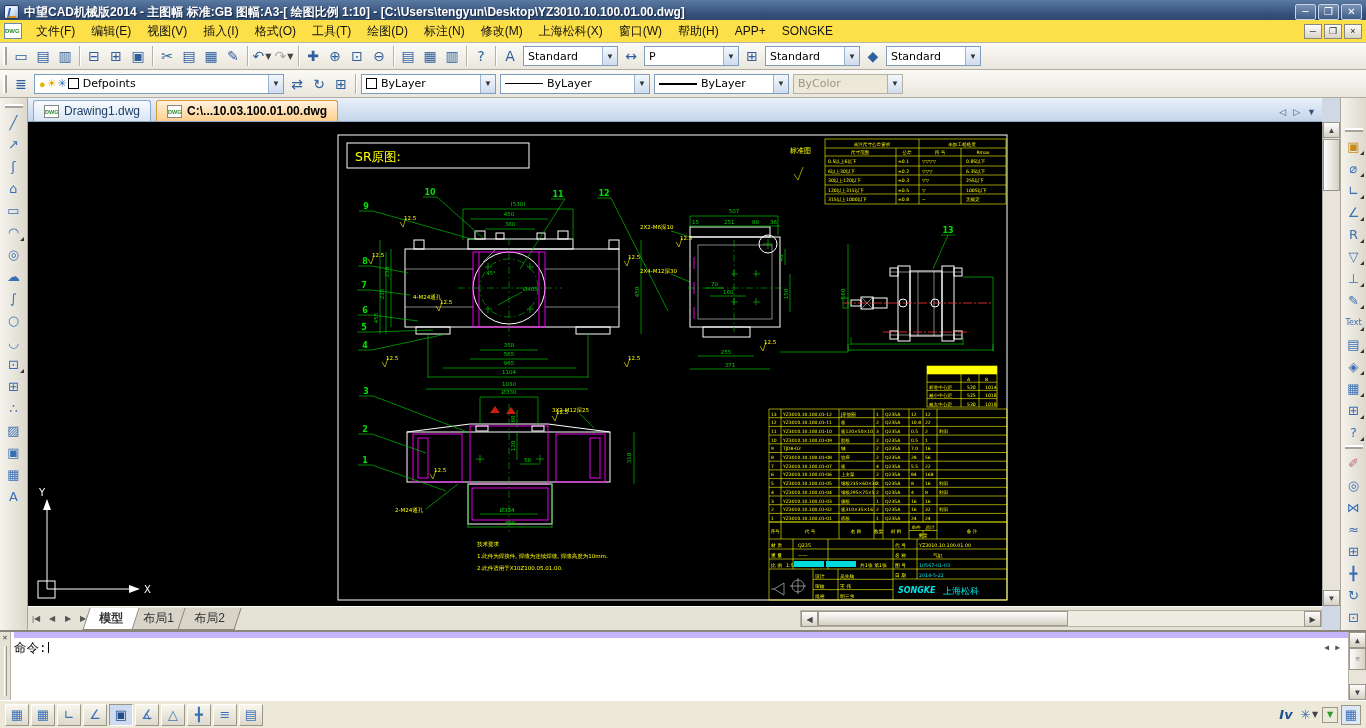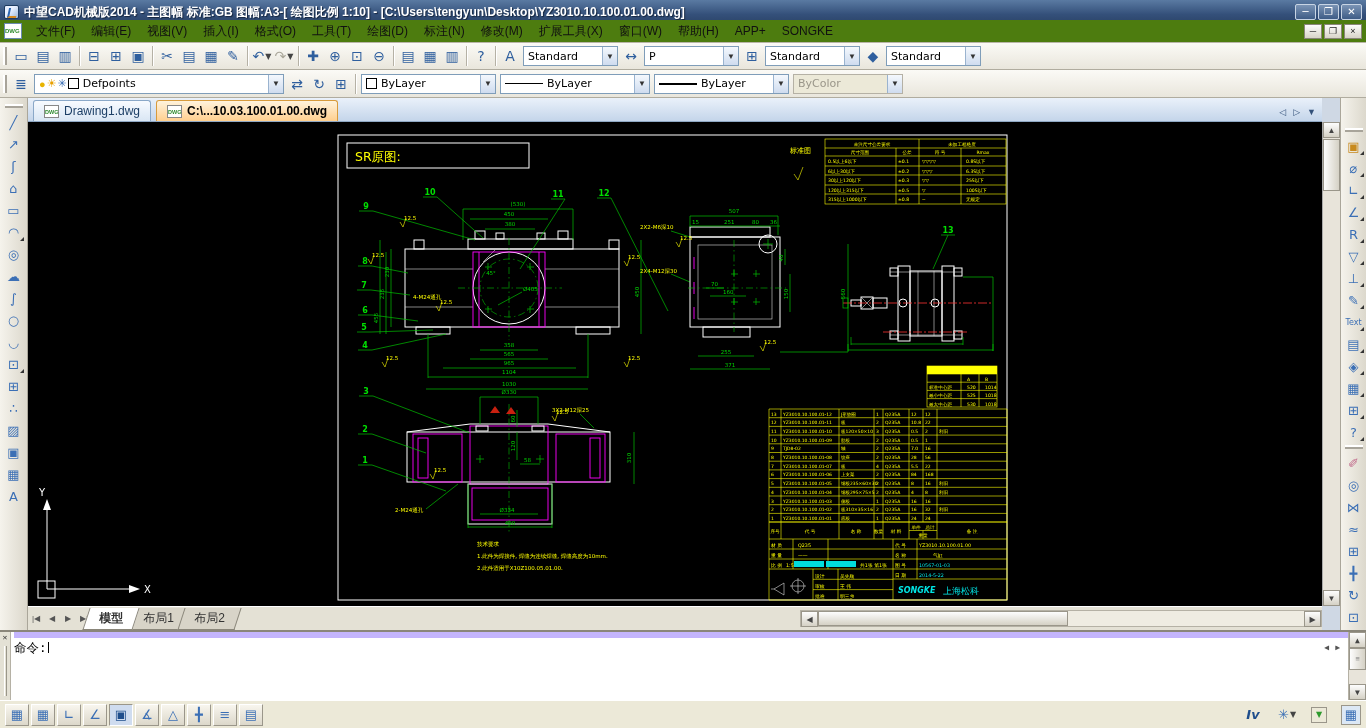--- a/index.html
+++ b/index.html
@@ -7,21 +7,21 @@
   #app{position:relative;width:1366px;height:728px;}
 
   
   #titlebar{position:absolute;left:0;top:0;width:1366px;height:20px;background:linear-gradient(180deg,#5a7aa2,#34507a 60%,#2b4468);display:flex;align-items:center;padding:12px 4px;color:#fff;}
   #titlebar .ticon{width:15px;height:14px;margin-right:5px;background:linear-gradient(135deg,#e8f0ff 40%,#9db8d8);border:1px solid #1d3a5f;border-radius:2px;position:relative;}
   #titlebar .ticon::after{content:"";position:absolute;left:3px;top:2px;width:7px;height:8px;border-left:2px solid #2d66b0;border-bottom:2px solid #d88b20;transform:skewX(-12deg);}
   #titlebar .ttext{font-size:12px;font-weight:bold;white-space:nowrap;overflow:hidden;text-shadow:1px 1px 1px #15253d;flex:1;}
   .winbtn{width:21px;height:16px;margin-left:2px;background:linear-gradient(180deg,#7b94b5,#3e5c86);border:1px solid #c7d4e4;border-radius:2px;color:#fff;font-size:10px;line-height:14px;text-align:center;font-family:"DejaVu Sans",sans-serif;}
 
   
-  #menubar{position:absolute;left:0;top:20px;width:1366px;height:23px;background:#4d7c0f;border-bottom:1px solid #b9b5a8;display:flex;align-items:center;font-size:12px;color:#111;}
+  #menubar{position:absolute;left:0;top:20px;width:1366px;height:23px;background:#fde047;border-bottom:1px solid #b9b5a8;display:flex;align-items:center;font-size:12px;color:#111;}
   #menubar .mdoc{width:18px;height:16px;margin:0 6px 0 4px;background:#fff;border:1px solid #6a8ab0;position:relative;}
   #menubar .mdoc::after{content:"DWG";position:absolute;left:0;top:4px;font-size:6px;color:#2d8a2d;font-weight:bold;}
   .menu-item{padding:3px 8px;white-space:nowrap;}
   #menubar .mdi-controls{margin-left:auto;display:flex;padding-right:4px;}
   .mdibtn{width:18px;height:15px;margin-left:2px;background:linear-gradient(180deg,#fdfdfd,#d8d4c8);border:1px solid #8a867a;font-size:9px;line-height:13px;text-align:center;color:#222;}
 
   
   .toolbar{position:absolute;left:0;width:1366px;background:linear-gradient(180deg,#fbfaf6,#e9e6dc);border-bottom:1px solid #b0ac9f;display:flex;align-items:center;}
   #toolbar1{top:43px;height:27px;}
   #toolbar2{top:70px;height:28px;}
@@ -104,21 +104,21 @@
   #cmdinput .caret{width:1px;height:11px;background:#000;margin-left:1px;}
   #cmdinput .histarrows{margin-left:auto;padding-right:8px;font-size:8px;color:#555;display:flex;gap:6px;}
   #cmdscroll{width:18px;background:#e8e4da;border-left:1px solid #b5b1a5;display:flex;flex-direction:column;}
   #cthumb{width:17px;height:22px;background:linear-gradient(90deg,#fdfdfd,#d5d1c5);border:1px solid #9a968a;display:flex;align-items:center;justify-content:center;font-size:7px;color:#777;}
 
   
   #statusbar{position:absolute;left:0;top:700px;width:1366px;height:28px;background:#ece9d8;border-top:1px solid #fff;display:flex;align-items:center;padding:0 3px;font-size:12px;}
   #coords{width:253px;height:20px;background:#e4e1d2;border:1px solid;border-color:#9a968a #fff #fff #9a968a;font-size:11.5px;padding:2px 6px;color:#111;font-family:"DejaVu Sans",sans-serif;}
   .stbtn{width:24px;height:22px;margin-left:2px;display:flex;align-items:center;justify-content:center;font-size:13px;color:#3b6fb5;border:1px solid;border-color:#fff #9a968a #9a968a #fff;background:linear-gradient(180deg,#f8f6ee,#dcd8ca);font-family:"DejaVu Sans",sans-serif;}
   .stbtn.pressed{border-color:#9a968a #fff #fff #9a968a;background:#cfdcef;color:#1f4e8c;}
-  #st-right{margin-left:auto;display:flex;align-items:center;gap:14px;padding-right:2px;}
+  #st-right{margin-left:auto;display:flex;align-items:center;gap:3px;padding-right:2px;}
   .stricon{width:20px;height:20px;display:flex;align-items:center;justify-content:center;font-size:13px;color:#3b6fb5;font-family:"DejaVu Sans",sans-serif;}
 </style>
 </head>
 <body>
 
 <div id="app">
 
   <div id="titlebar">
     <span class="ticon"></span>
     <span class="ttext">中望CAD机械版2014 - 主图幅  标准:GB 图幅:A3-[ 绘图比例 1:10] - [C:\Users\tengyun\Desktop\YZ3010.10.100.01.00.dwg]</span>
@@ -131,21 +131,21 @@
     <span class="mdoc"></span>
     <span class="menu-item">文件(F)</span>
     <span class="menu-item">编辑(E)</span>
     <span class="menu-item">视图(V)</span>
     <span class="menu-item">插入(I)</span>
     <span class="menu-item">格式(O)</span>
     <span class="menu-item">工具(T)</span>
     <span class="menu-item">绘图(D)</span>
     <span class="menu-item">标注(N)</span>
     <span class="menu-item">修改(M)</span>
-    <span class="menu-item">扩展工具(X)</span>
+    <span class="menu-item">上海松科(X)</span>
     <span class="menu-item">窗口(W)</span>
     <span class="menu-item">帮助(H)</span>
     <span class="menu-item">APP+</span>
     <span class="menu-item">SONGKE</span>
     <span class="mdi-controls">
       <span class="mdibtn">─</span>
       <span class="mdibtn">❐</span>
       <span class="mdibtn">×</span>
     </span>
   </div>

